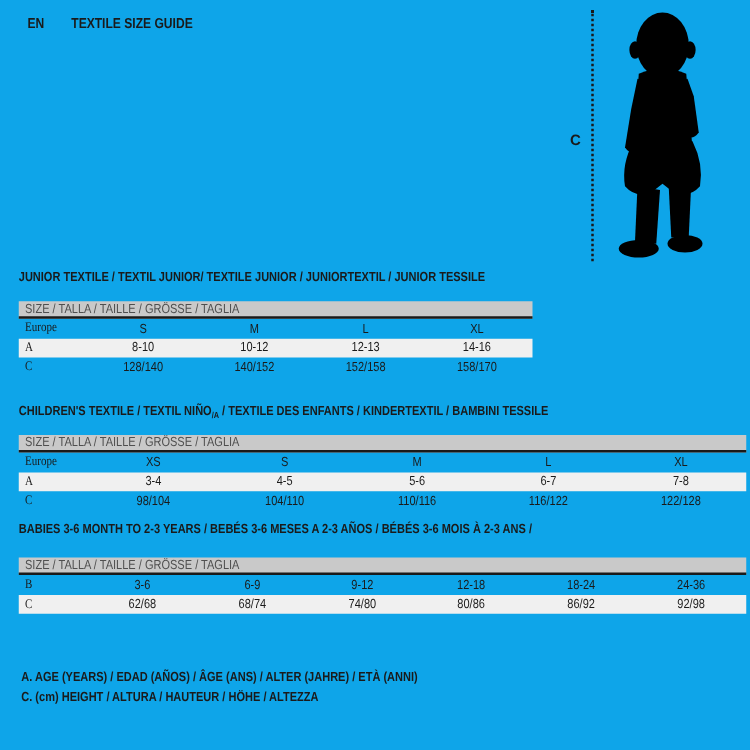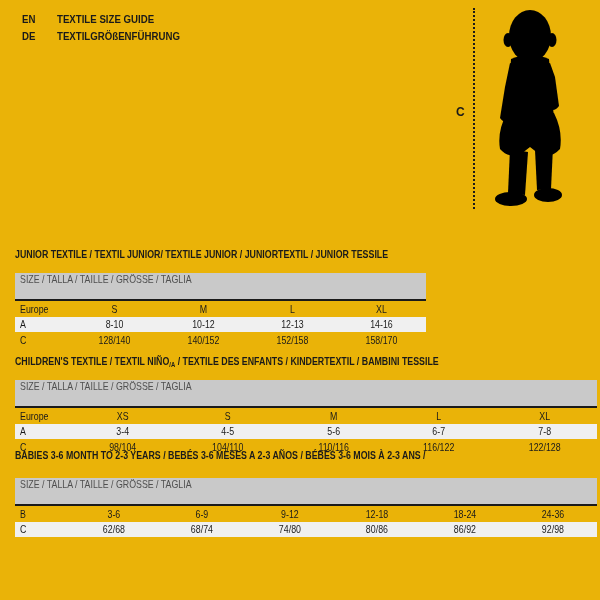--- a/index.html
+++ b/index.html
@@ -4,74 +4,70 @@
 <style>
   * { margin:0; padding:0; box-sizing:border-box; }
   html,body { width:600px; height:600px; }
   body {
     font-family:"Liberation Sans", sans-serif;
     background:#ffffff;
     color:#1a1a1a;
     position:relative;
     overflow:hidden;
   }
-  .page { position:absolute; inset:0; width:600px; height:600px; background:#eab308; }
+  .page { position:absolute; inset:0; width:600px; height:600px; background:#0ea5e9; }
 
   
   .cond   { display:inline-block; transform:scaleX(0.84); transform-origin:0 50%; white-space:nowrap; }
 
   
   .langs { position:absolute; left:22px; top:10px; }
   .lang-row { display:flex; height:17.2px; align-items:center; font-weight:bold; font-size:11.5px; }
   .lang-code { width:35px; }
 
   
   .figure { position:absolute; left:450px; top:4px; width:148px; height:212px; }
   .measure-line { position:absolute; left:23px; top:4px; height:201px; width:0; border-left:2px dotted #1a1a1a; }
   .measure-label { position:absolute; left:6px; top:101px; font-weight:bold; font-size:12px; }
   .baby-svg { position:absolute; left:33px; top:3px; }
 
   
-  .stable { position:absolute; left:15px;margin-top:32px; }
+  .stable { position:absolute; left:15px; }
   .stable.t1 { top:215px; width:411px; }
   .stable.t2 { top:322px; width:582px; }
   .stable.t3 { top:416px; width:582px; }
   .ttl { font-weight:bold; font-size:10.5px; line-height:14px; height:14px; white-space:nowrap; }
   .t3 .ttl { height:14px; }
   .hbar {
-    margin-top:12px; height:28px; line-height:13px;
+    margin-top:12px; height:14px; line-height:13px;
     background:#c9c9c9; color:#4f4f4f;
     font-size:10.5px; padding-left:5px;
     border-bottom:2px solid #1a1a1a;
   }
   .t3 .hbar { margin-top:16px; }
   .trow { display:flex; height:15.5px; align-items:center; font-size:10.5px; }
   .trow.alt { background:#f0f0f0; }
-  .tlabel { width:55px; padding-left:5px; }
+  .tlabel { width:55px; padding-left:5px;font-family:Liberation Serif, serif; }
   .tlabel .cond { transform-origin:0 50%; }
   .tcell { flex:1; text-align:center; transform:scaleX(0.84); white-space:nowrap; }
   .sub { font-size:7px; vertical-align:-2px; }
 
   
   .footnotes { position:absolute; left:17px; top:535px; }
   .fnote { font-weight:bold; font-size:10.5px; line-height:15.6px; height:15.6px; white-space:nowrap; }
 </style>
 </head>
 <body>
 
 <div class="page">
 
   <div class="langs">
     <div class="lang-row">
       <span class="lang-code"><span class="cond">EN</span></span>
       <span class="cond">TEXTILE SIZE GUIDE</span>
-    </div>
-    <div class="lang-row">
-      <span class="lang-code"><span class="cond">DE</span></span>
-      <span class="cond">TEXTILGRÖßENFÜHRUNG</span>
     </div>
   </div>
 
   <div class="figure">
     <div class="measure-line"></div>
     <div class="measure-label">C</div>
     <svg class="baby-svg" width="97" height="206" viewBox="0 0 97 206">
       <g fill="#000000">
         <ellipse cx="47" cy="29" rx="21" ry="26"></ellipse>
         <ellipse cx="25" cy="33" rx="4.5" ry="7"></ellipse>
@@ -160,15 +156,17 @@
       <span class="tcell">62/68</span>
       <span class="tcell">68/74</span>
       <span class="tcell">74/80</span>
       <span class="tcell">80/86</span>
       <span class="tcell">86/92</span>
       <span class="tcell">92/98</span>
     </div>
   </div>
 
   <div class="footnotes">
+    <div class="fnote"><span class="cond">A. AGE (YEARS) / EDAD (AÑOS) / ÂGE (ANS) / ALTER (JAHRE) / ETÀ (ANNI)</span></div>
+    <div class="fnote"><span class="cond">C. (cm) HEIGHT / ALTURA / HAUTEUR / HÖHE / ALTEZZA</span></div>
   </div>
 
 </div>
 
 </body></html>

